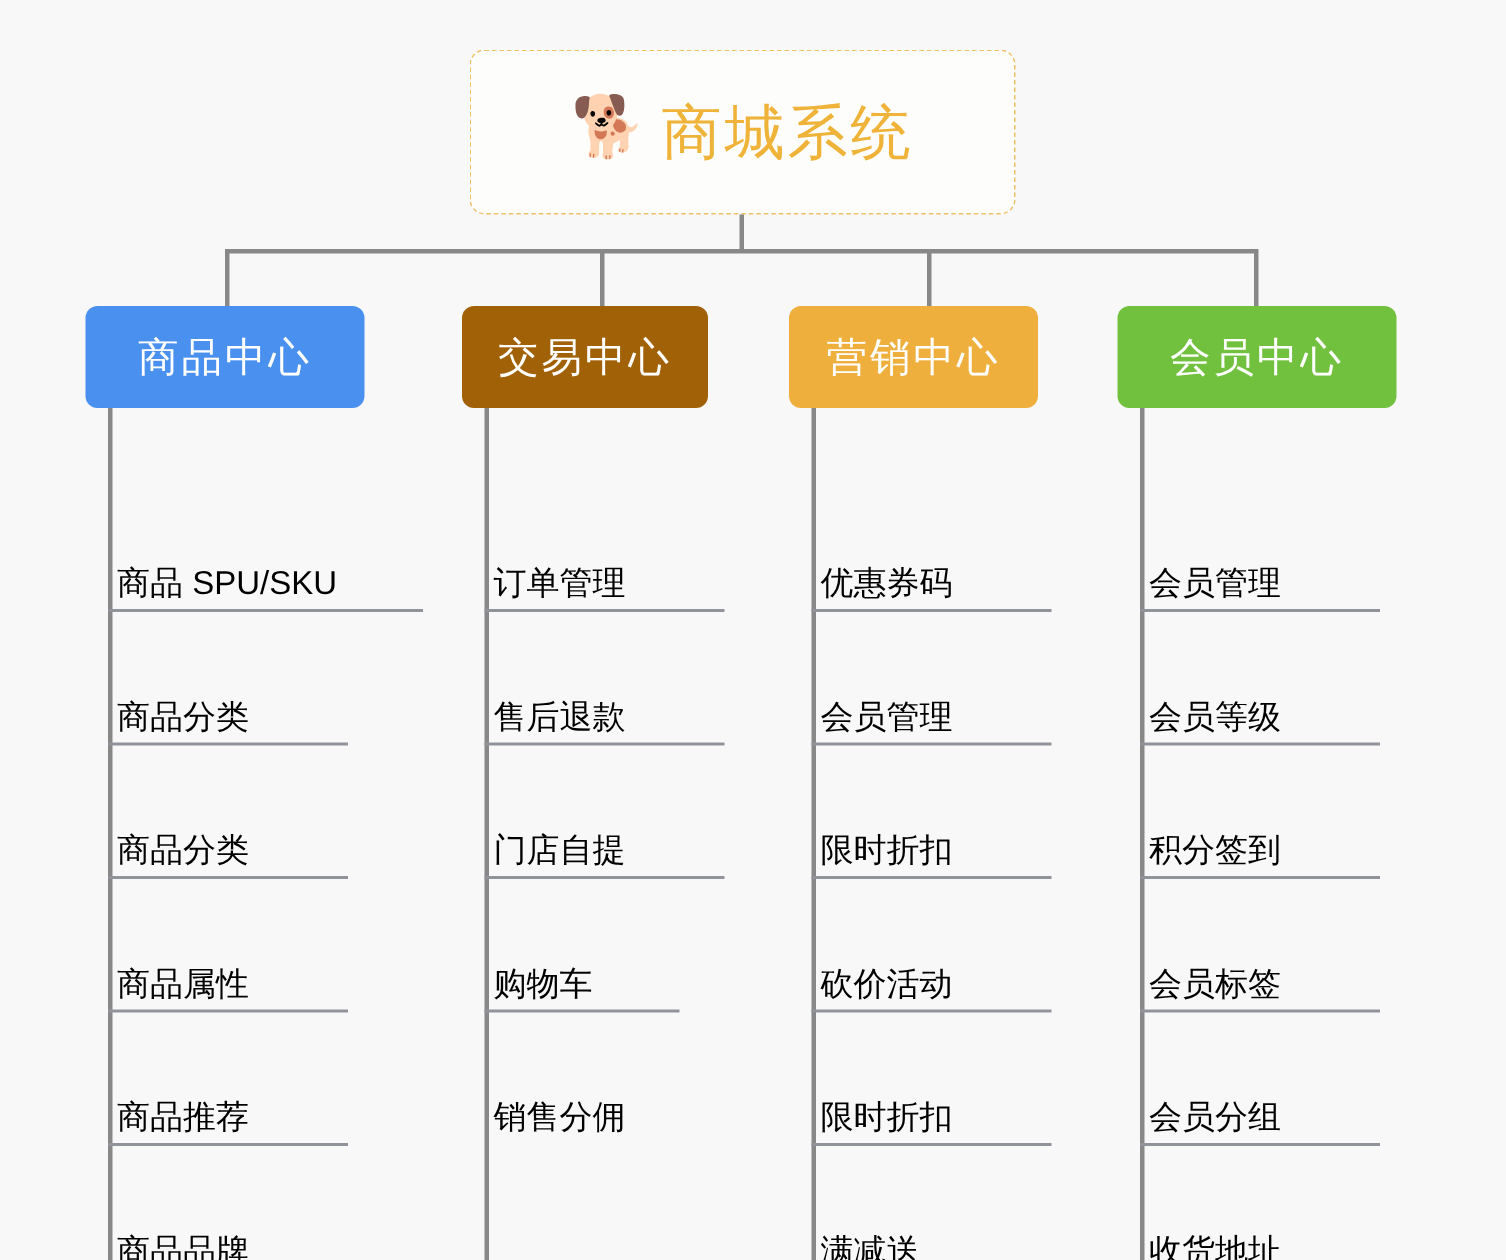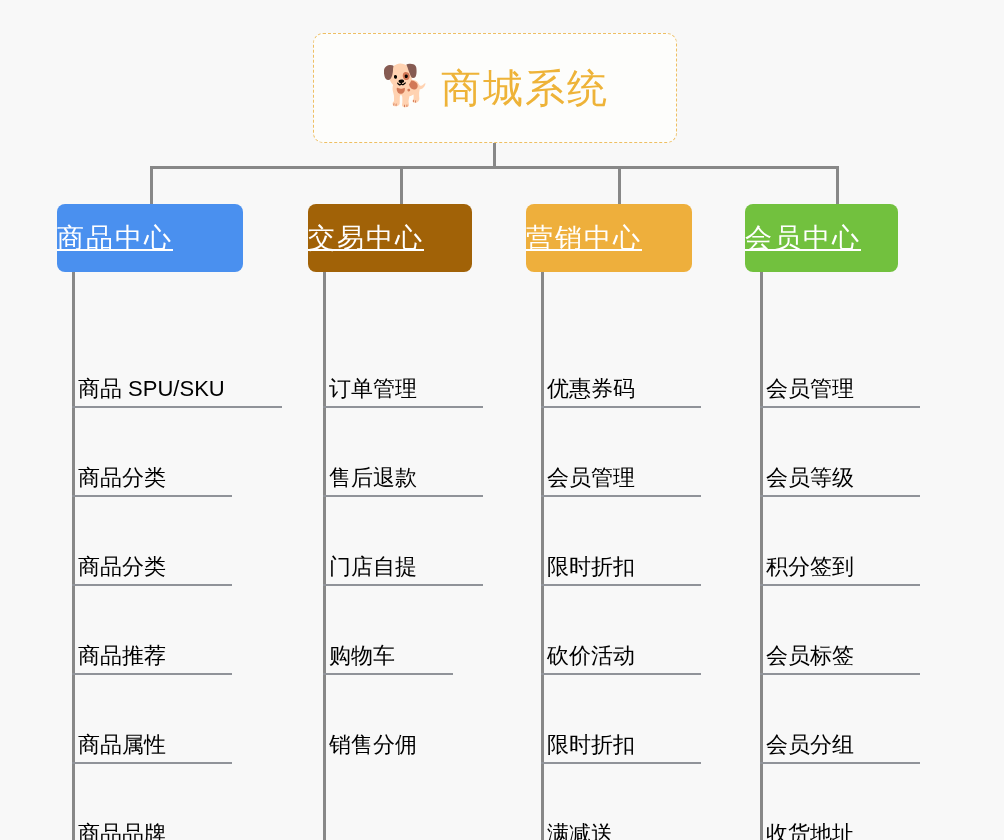--- a/index.html
+++ b/index.html
@@ -79,26 +79,25 @@
   .column {
     position: absolute;
     top: 204px;
   }
   .cat-box {
     position: relative;
     height: 68px;
     border-radius: 8px;
     display: flex;
     align-items: center;
-    justify-content: flex-start;
+    justify-content: center;
     color: #ffffff;
     font-size: 27px;
     letter-spacing: 2px;
     box-sizing: border-box;
-    text-decoration: underline;
   }
 
   
   .spine {
     position: absolute;
     top: 68px;
     width: 3px;
     background: #888888;
   }
 
@@ -163,25 +162,25 @@
           </li>
           <li class="leaf">
             <span class="leaf-label">商品分类</span>
             <div class="leaf-underline" style="width: 160px;"></div>
           </li>
           <li class="leaf">
             <span class="leaf-label">商品分类</span>
             <div class="leaf-underline" style="width: 160px;"></div>
           </li>
           <li class="leaf">
+            <span class="leaf-label">商品属性</span>
+            <div class="leaf-underline" style="width: 160px;"></div>
+          </li>
+          <li class="leaf">
             <span class="leaf-label">商品推荐</span>
-            <div class="leaf-underline" style="width: 160px;"></div>
-          </li>
-          <li class="leaf">
-            <span class="leaf-label">商品属性</span>
             <div class="leaf-underline" style="width: 160px;"></div>
           </li>
           <li class="leaf">
             <span class="leaf-label">商品品牌</span>
           </li>
         </ul>
       </div>
       <div class="column" style="left: 308px; width: 186px;">
         <div class="cat-box" style="background: #a16207; width: 164px;">
           <span>交易中心</span>
@@ -234,21 +233,21 @@
           <li class="leaf">
             <span class="leaf-label">限时折扣</span>
             <div class="leaf-underline" style="width: 160px;"></div>
           </li>
           <li class="leaf">
             <span class="leaf-label">满减送</span>
           </li>
         </ul>
       </div>
       <div class="column" style="left: 745px; width: 186px;">
-        <div class="cat-box" style="background: rgb(114, 193, 62); width: 153px;">
+        <div class="cat-box" style="background: rgb(114, 193, 62); width: 186px;">
           <span>会员中心</span>
         </div>
         <div class="spine" style="left: 15px; background: rgb(136, 136, 136); height: 581px;"></div>
         <ul class="leaf-list" style="margin-left: 15px; margin-top: 47px;">
           <li class="leaf">
             <span class="leaf-label">会员管理</span>
             <div class="leaf-underline" style="width: 160px;"></div>
           </li>
           <li class="leaf">
             <span class="leaf-label">会员等级</span>

